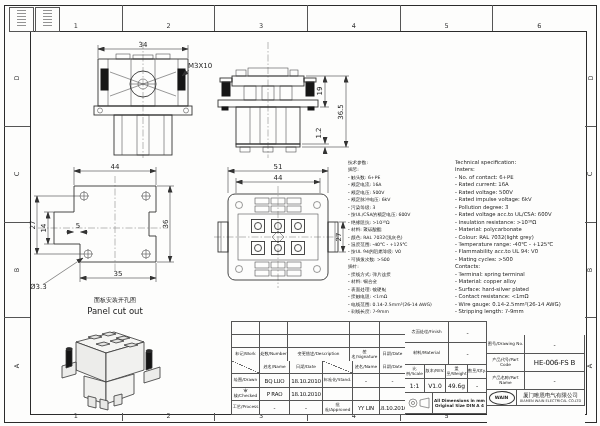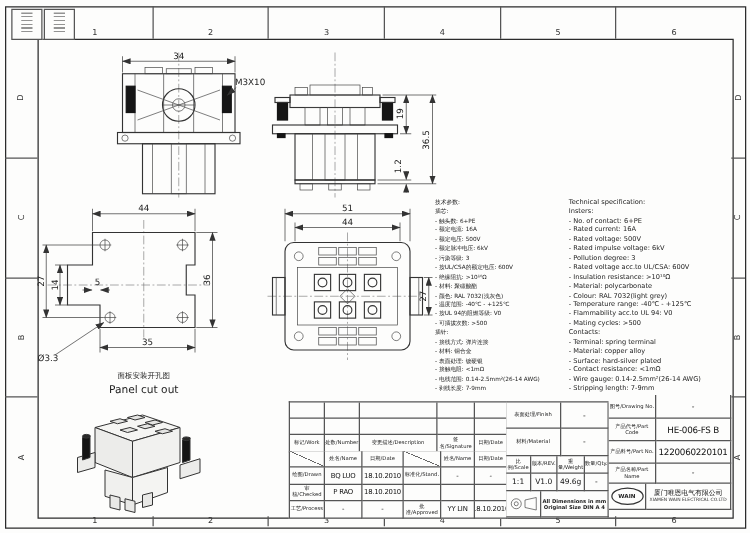--- a/index.html
+++ b/index.html
@@ -44,21 +44,21 @@
        grid-template-rows:13px 13px 14px;border-left:1px solid #555;border-top:1px solid #555;background:#fdfdfc}
   .rt-low{left:231px;top:361px;width:174px;display:grid;grid-template-columns:28px 30px 33px 30px 27px 26px;
        grid-template-rows:13px 14px 13px 14px;border-left:1px solid #555;background:#fdfdfc}
   .hc{font-size:4.2px;line-height:1.1;text-align:center;color:#222}
   .vc{font-size:5.5px;letter-spacing:-0.2px;color:#111}
   .diag{background:linear-gradient(to top right,transparent 48.5%,#666 48.5%,#666 51.5%,transparent 51.5%)}
   .info{left:405px;top:321px;width:82px;display:grid;grid-template-rows:21px 22px 14px 14px 21px;
        border-top:1px solid #555;background:#fdfdfc}
   .info .row2{display:grid;grid-template-columns:44px 38px}
   .info .row4{display:grid;grid-template-columns:20px 21px 22px 19px}
-  .title{left:487px;top:316px;width:98px;display:grid;grid-template-rows:19px 18px 18px 16px 21px;background:#fdfdfc}
+  .title{left:487px;top:335px;width:98px;display:grid;grid-template-rows:19px 18px 18px 16px 21px;background:#fdfdfc}
   .title .row2{display:grid;grid-template-columns:38px 60px}
   .lab{font-size:4.2px;line-height:1.15;text-align:center;color:#222}
   .val{font-size:6px;color:#111}
   .val-big{font-size:7px;color:#111;letter-spacing:-0.2px}
   .note{font-size:4.2px;font-weight:bold;line-height:1.3;text-align:center;color:#222}
   .logo-cell{display:flex;align-items:center;justify-content:center;border-right:1px solid #555;border-bottom:1px solid #555}
   .logo-oval{width:24px;height:12px;border:1.2px solid #333;border-radius:50%;display:flex;align-items:center;justify-content:center;
        font-size:4.5px;font-weight:bold;color:#222}
   .company{flex-direction:column;line-height:1.2}
   .company .cn{font-size:5.5px;color:#111}
@@ -503,24 +503,20 @@
 <div class="abs title">
   <div class="row2">
     <div class="cellb lab">图号/Drawing No.</div>
     <div class="cellb val">-</div>
   </div>
   <div class="row2">
     <div class="cellb lab">产品代号/Part Code</div>
     <div class="cellb val-big">HE-006-FS B</div>
   </div>
   <div class="row2">
-    <div class="cellb lab">产品料号/Part No.</div>
-    <div class="cellb val-big">1220060220101</div>
-  </div>
-  <div class="row2">
     <div class="cellb lab">产品名称/Part Name</div>
     <div class="cellb val">-</div>
   </div>
   <div style="display:grid;grid-template-columns:30px 68px">
     <div class="logo-cell">
       <div class="logo-oval">WAIN</div>
     </div>
     <div class="cellb company">
       <div class="cn">厦门唯恩电气有限公司</div>
       <div class="en">XIAMEN WAIN ELECTRICAL CO.LTD</div>

